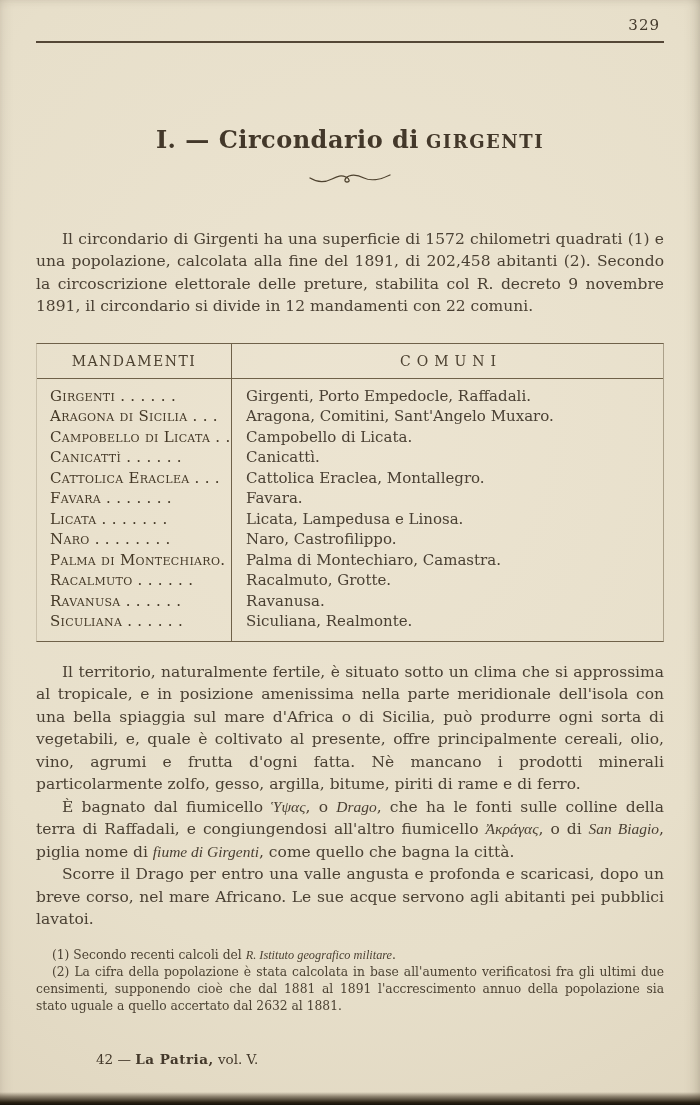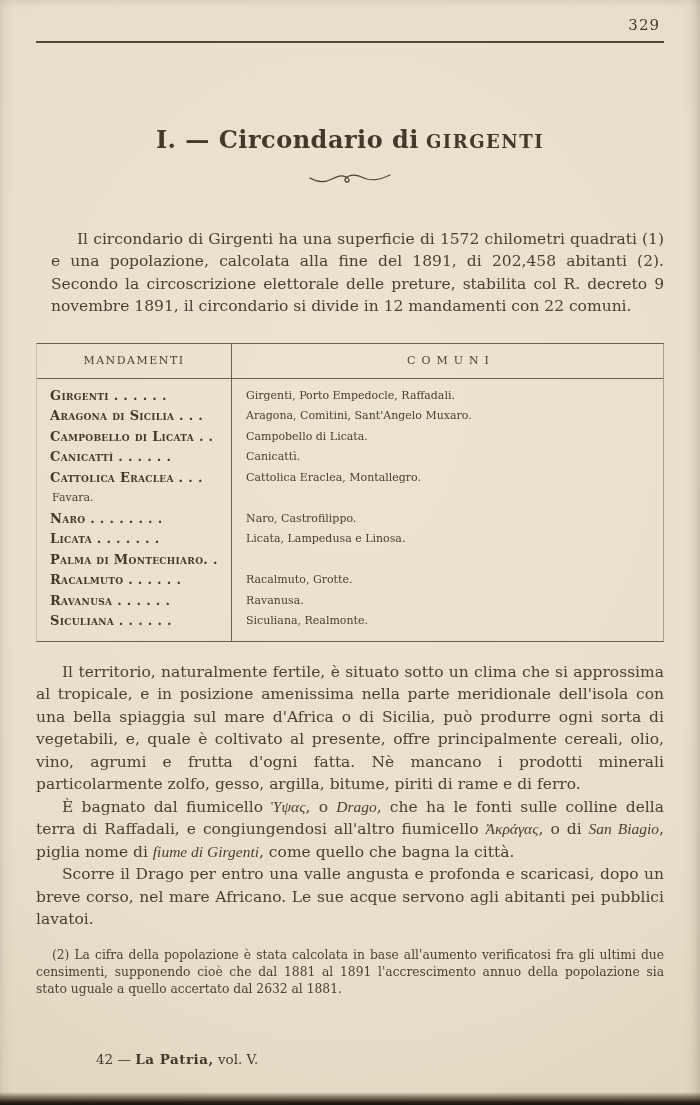--- a/index.html
+++ b/index.html
@@ -14,43 +14,43 @@
     padding: 16px 36px 12px;
     background: radial-gradient(ellipse 120% 90% at 50% 38%, #ece4d1 0%, #e7dfca 55%, #ded4bd 88%, #d5cab0 100%);
     box-shadow: inset -7px 0 16px -9px rgba(60,48,32,0.45), inset 7px 0 16px -11px rgba(60,48,32,0.3);
   }
   .page-number { text-align: right; font-size: 15px; letter-spacing: 1px; color: #453b2d; padding-right: 4px; }
   .top-rule { margin-top: 7px; border-top: 2.5px solid #544736; }
   .title { margin: 82px 0 0; text-align: center; font-weight: 700; color: #43382a; font-size: 24px; letter-spacing: 0.5px; }
   .title .place { font-size: 18px; letter-spacing: 1.5px; margin-left: 7px; }
   .ornament { text-align: center; margin-top: 16px; height: 16px; }
   .para { margin: 0; text-align: justify; text-indent: 26px; font-size: 15.5px; line-height: 1.45; }
-  .intro { margin-top: 42px; margin-left: 15px; }
+  .intro { margin-top: 42px; }
   .after-table { margin-top: 19px; }
   .it { font-style: italic; font-family: Liberation Serif, serif; }
 
   .table {
     position: relative; margin-top: 25px;
     border-top: 1px solid #6f6149; border-bottom: 1px solid #6f6149;
     border-left: 1px solid rgba(111,97,73,0.25); border-right: 1px solid rgba(111,97,73,0.5);
   }
   .vline { position: absolute; top: 0; bottom: 0; left: 194px; width: 1px; background: #6f6149; }
   .thead { display: flex; border-bottom: 1px solid #6f6149; }
-  .th { height: 34px; display: flex; align-items: center; justify-content: center; font-size: 11px; color: #4c4130; letter-spacing: 1.5px; }
+  .th { height: 34px; display: flex; align-items: center; justify-content: center; font-size: 14px; color: #4c4130; letter-spacing: 1.5px; }
   .th-comuni { letter-spacing: 6px; }
   .cl { width: 194px; flex: none; }
   .cr { flex: 1; margin-left: 8px; }
   .tbody { padding: 7px 0 9px; }
   .trow { display: flex; }
   .mand {
     width: 194px; flex: none; padding: 2px 4px 2px 13px;
-    font-variant: small-caps; font-weight: 700; font-size: 13px; letter-spacing: 0.3px;
+    font-variant: small-caps; font-weight: 400; font-size: 15px; letter-spacing: 0.3px;
     color: #443826; line-height: 16.5px; white-space: nowrap; overflow: hidden;
   }
-  .com { flex: 1; padding: 2px 6px 2px 15px; font-size: 11px; line-height: 16.5px; color: #4a4033; }
+  .com { flex: 1; padding: 2px 6px 2px 15px; font-size: 15px; line-height: 16.5px; color: #4a4033; }
 
   .footnotes { margin-top: 16px; }
   .fn { margin: 0; font-size: 12.3px; line-height: 1.4; text-align: justify; text-indent: 16px; color: #4c4233; }
   .footer { position: absolute; left: 96px; bottom: 38px; font-size: 13.5px; color: #43382a; }
   .footer .bold { font-weight: 700; letter-spacing: 0.5px; }
   .scan-edge {
     position: absolute; left: 0; right: 0; bottom: 0; height: 13px;
     background: linear-gradient(to bottom, rgba(90,76,56,0) 0%, rgba(70,58,41,0.55) 35%, #2a2214 80%, #16110a 100%);
   }
 </style>
@@ -93,32 +93,34 @@
         </div>
       <div class="trow">
           <div class="mand">Canicattì . . . . . .</div>
           <div class="com">Canicattì.</div>
         </div>
       <div class="trow">
           <div class="mand">Cattolica Eraclea . . .</div>
           <div class="com">Cattolica Eraclea, Montallegro.</div>
         </div>
       <div class="trow">
+          <div class="mand">Favara . . . . . . .</div>
           <div class="com">Favara.</div>
+        </div>
+      <div class="trow">
+          <div class="mand">Licata . . . . . . .</div>
+          <div class="com">Licata, Lampedusa e Linosa.</div>
         </div>
       <div class="trow">
           <div class="mand">Naro . . . . . . . .</div>
           <div class="com">Naro, Castrofilippo.</div>
         </div>
       <div class="trow">
-          <div class="mand">Licata . . . . . . .</div>
-          <div class="com">Licata, Lampedusa e Linosa.</div>
-        </div>
-      <div class="trow">
           <div class="mand">Palma di Montechiaro. .</div>
+          <div class="com">Palma di Montechiaro, Camastra.</div>
         </div>
       <div class="trow">
           <div class="mand">Racalmuto . . . . . .</div>
           <div class="com">Racalmuto, Grotte.</div>
         </div>
       <div class="trow">
           <div class="mand">Ravanusa . . . . . .</div>
           <div class="com">Ravanusa.</div>
         </div>
       <div class="trow">
@@ -128,20 +130,21 @@
     </div>
   </div>
 
   <p class="para after-table">Il territorio, naturalmente fertile, è situato sotto un clima che si approssima al tropicale, e in posizione amenissima nella parte meridionale dell'isola con una bella spiaggia sul mare d'Africa o di Sicilia, può produrre ogni sorta di vegetabili, e, quale è coltivato al presente, offre principalmente cereali, olio, vino, agrumi e frutta d'ogni fatta. Nè mancano i prodotti minerali particolarmente zolfo, gesso, argilla, bitume, piriti di rame e di ferro.</p>
 
   <p class="para"><span>È bagnato dal fiumicello </span><span class="it">Ὑψας</span><span>, o </span><span class="it">Drago</span><span>, che ha le fonti sulle colline della terra di Raffadali, e congiungendosi all'altro fiumicello </span><span class="it">Ἀκράγας</span><span>, o di </span><span class="it">San Biagio</span><span>, piglia nome di </span><span class="it">fiume di Girgenti</span><span>, come quello che bagna la città.</span></p>
 
   <p class="para">Scorre il Drago per entro una valle angusta e profonda e scaricasi, dopo un breve corso, nel mare Africano. Le sue acque servono agli abitanti pei pubblici lavatoi.</p>
 
   <div class="footnotes">
+    <p class="fn"><span>(1) Secondo recenti calcoli del </span><span class="it">R. Istituto geografico militare</span><span>.</span></p>
     <p class="fn">(2) La cifra della popolazione è stata calcolata in base all'aumento verificatosi fra gli ultimi due censimenti, supponendo cioè che dal 1881 al 1891 l'accrescimento annuo della popolazione sia stato uguale a quello accertato dal 2632 al 1881.</p>
   </div>
 
   <div class="footer"><span>42 — </span><span class="bold">La Patria,</span><span> vol. V.</span></div>
 
   <div class="scan-edge"></div>
 
 </div>
 
 </body></html>

